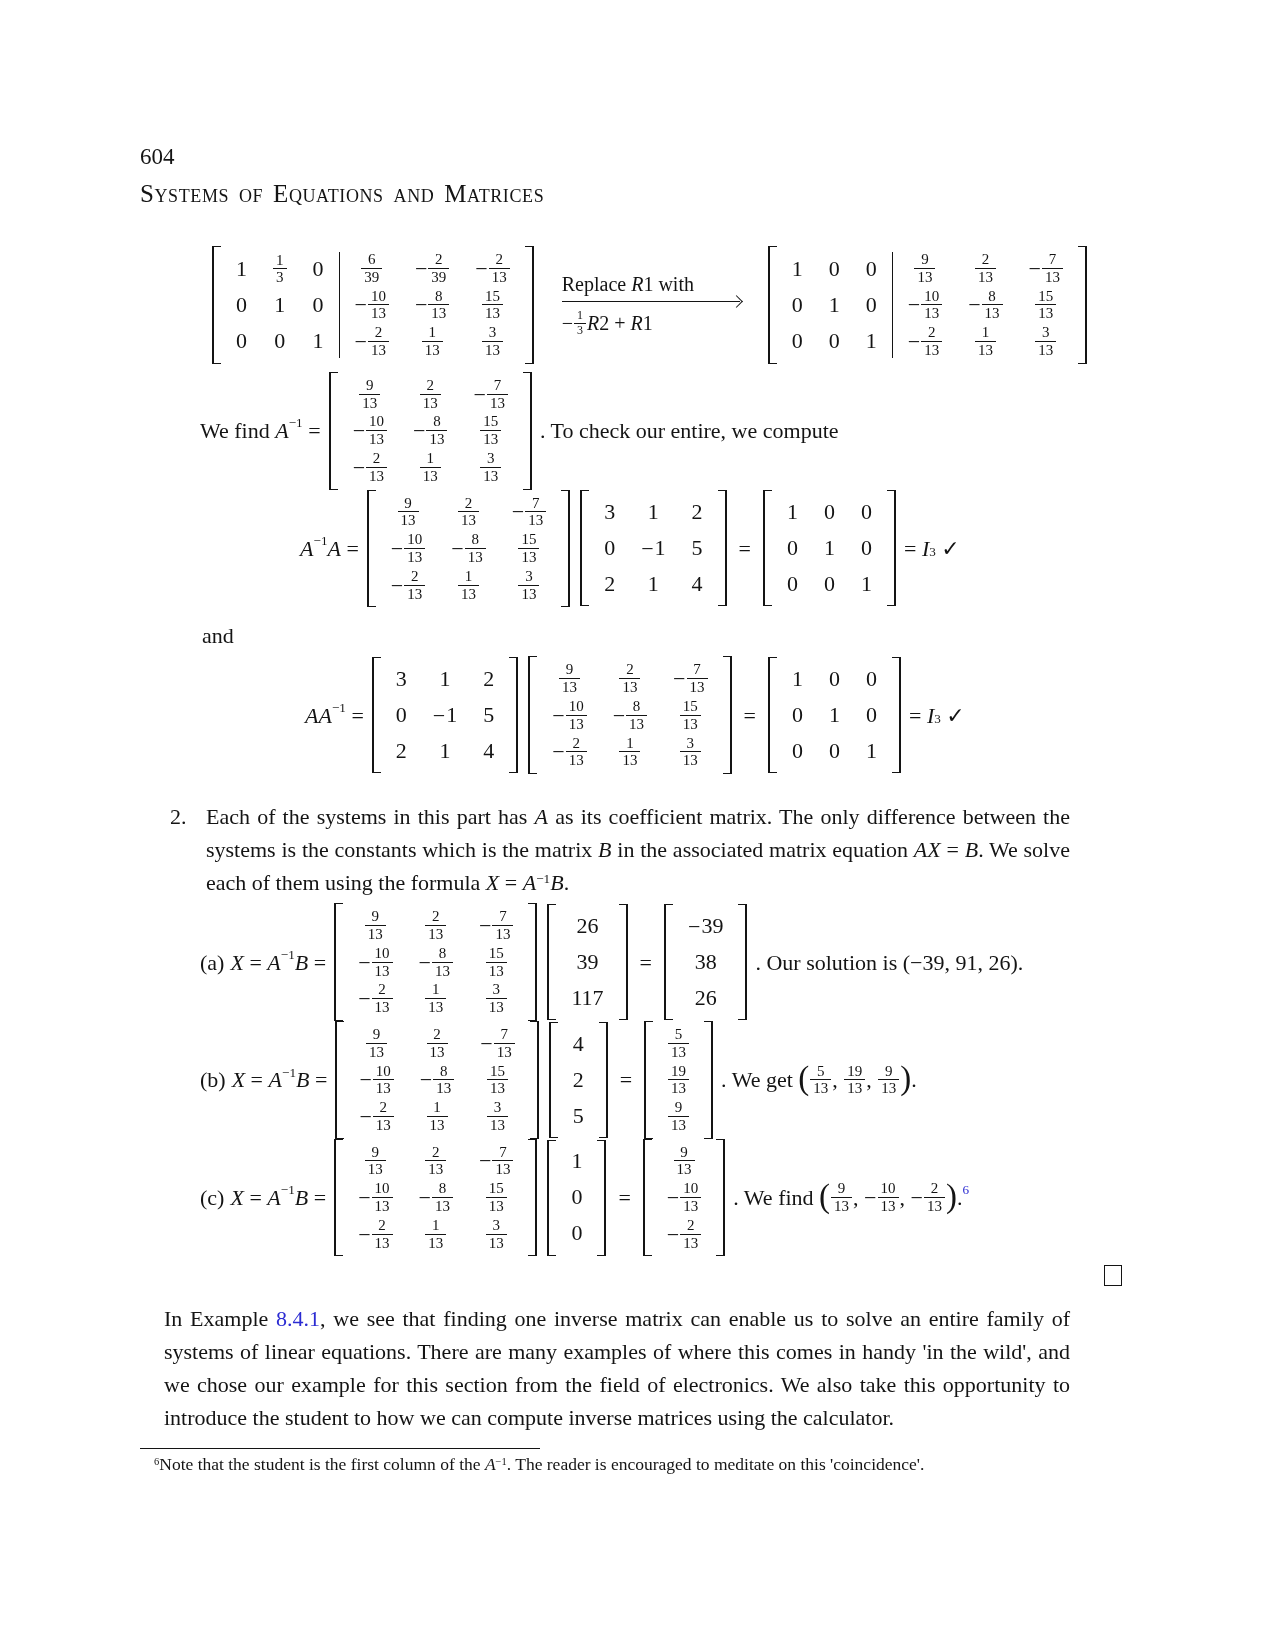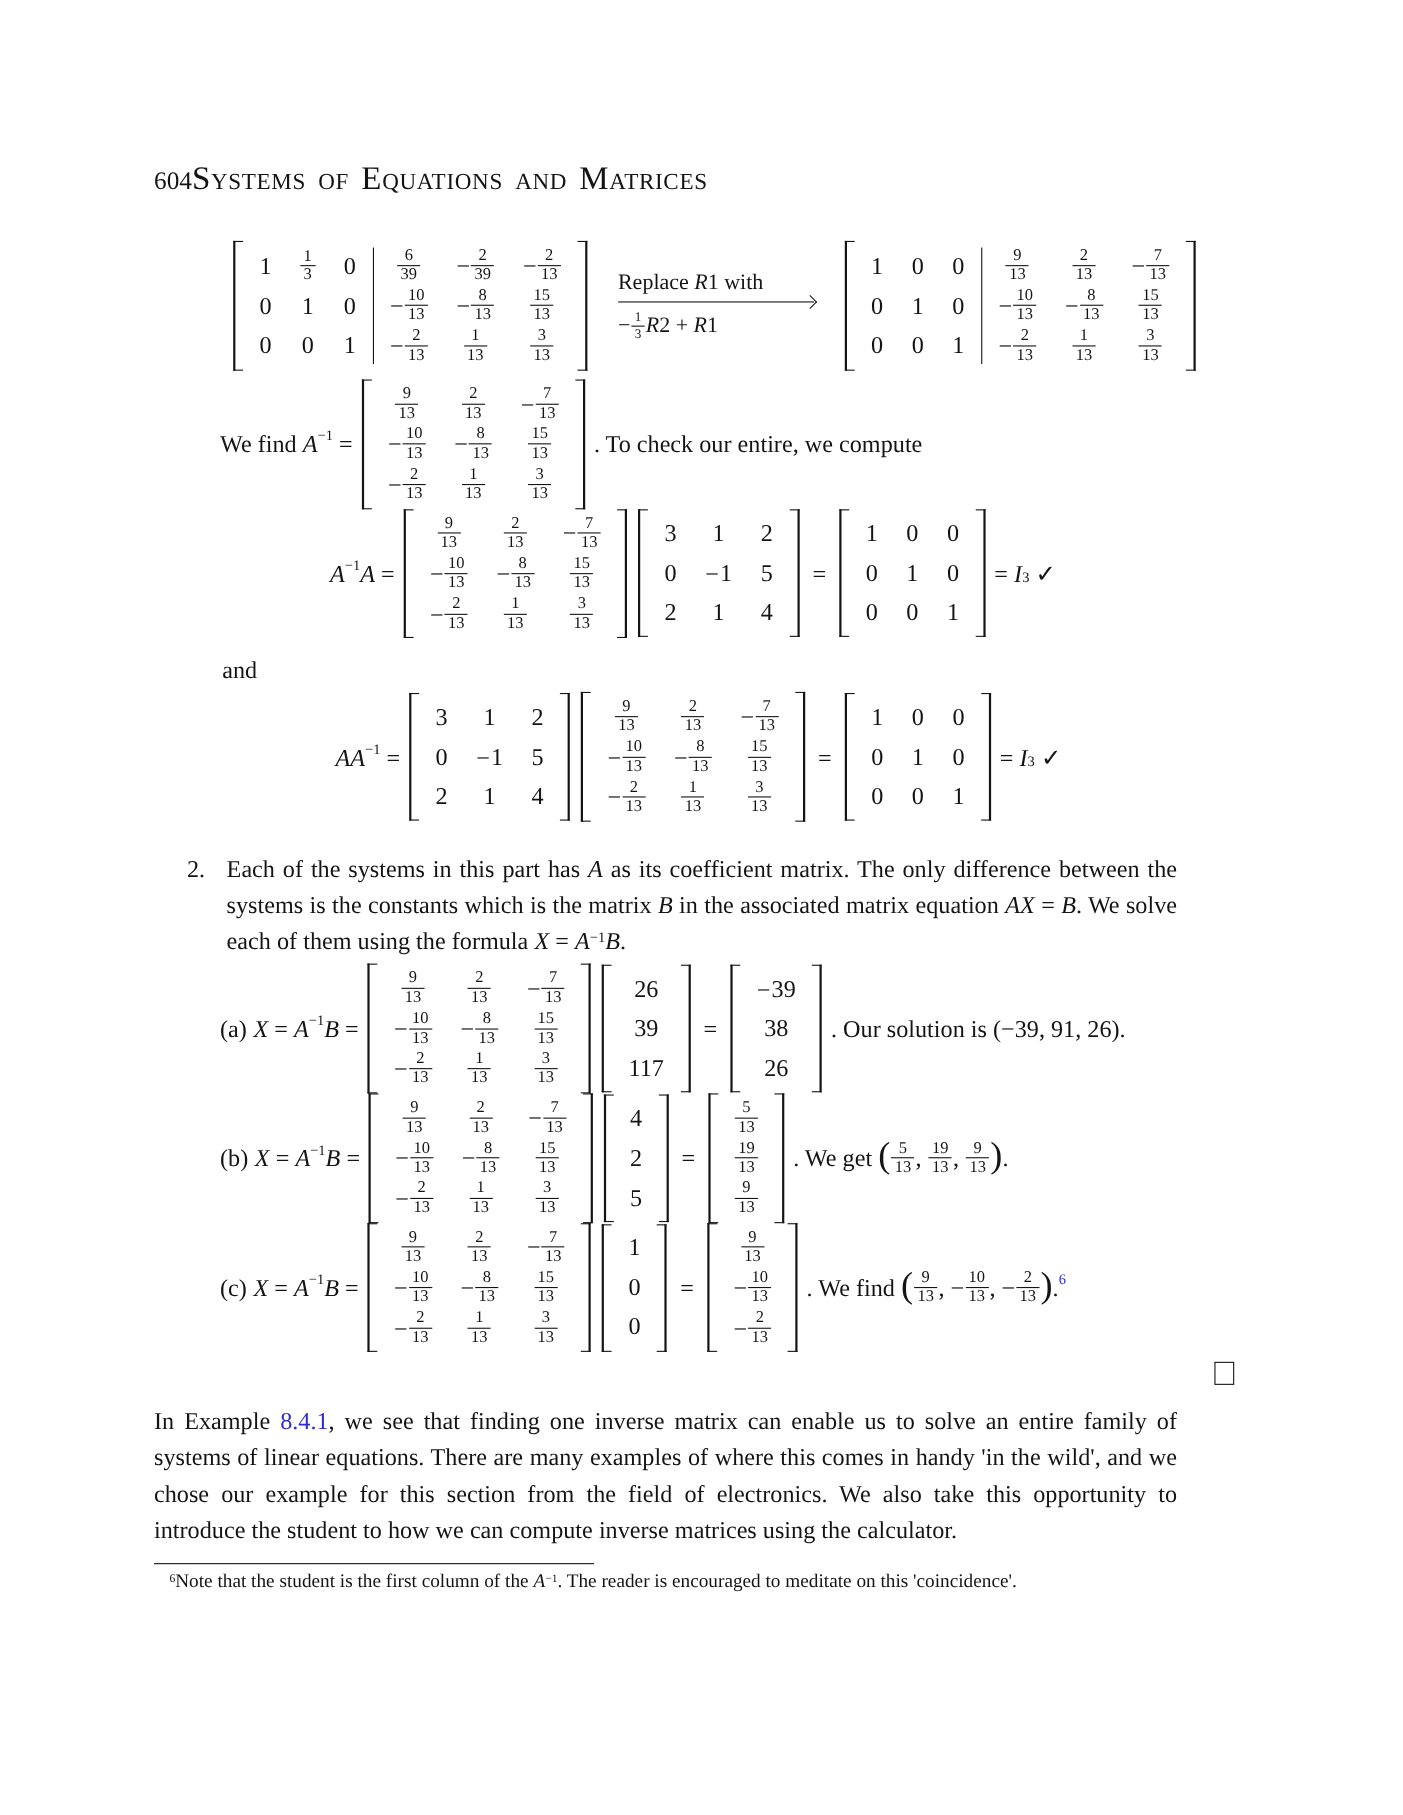--- a/index.html
+++ b/index.html
@@ -1,23 +1,23 @@
 <!DOCTYPE html>
 <html style="--link: #2b2bd2;"><head>
 <meta charset="utf-8">
 <style>
   html,body{margin:0;padding:0;background:#ffffff;}
   .page{position:relative;width:1275px;height:1650px;background:#ffffff;color:#141414;
         font-family:"Liberation Serif","DejaVu Serif",serif;font-size:22px;line-height:1.5;overflow:hidden;}
   .content{position:absolute;left:140px;top:140px;width:930px;}
 
   
-  .hdr{display:flex;justify-content:flex-start;align-items:baseline;}
+  .hdr{display:flex;justify-content:space-between;align-items:baseline;flex-direction:column;}
   .pagenum{font-size:23px;}
-  .runhead{font-variant-caps:small-caps;font-size:30px;letter-spacing:0.6px;word-spacing:3px;}
+  .runhead{font-variant-caps:small-caps;font-size:25px;letter-spacing:0.6px;word-spacing:3px;}
 
   
   .eqline{display:flex;align-items:center;gap:6px;}
   .seg{display:inline-flex;align-items:center;white-space:pre;}
   .it{font-style:italic;}
   .sp{font-size:0.6em;position:relative;top:-0.55em;line-height:0;}
   .sb{font-size:0.6em;position:relative;top:0.3em;line-height:0;}
   .lnk{color:var(--link,#2b2bd2);}
   .meq{margin:0 4px;}
   .bigp{font-size:1.5em;line-height:0.9;position:relative;top:-1px;}
@@ -56,21 +56,21 @@
   .itemrow{display:flex;gap:10px;margin-top:26px;margin-left:30px;}
   .inum{flex:none;width:26px;}
   .ibody{flex:1;}
   .just{text-align:justify;}
   .partrow{display:flex;align-items:center;gap:6px;margin-left:60px;}
   .pa{margin-top:4px;}
 
   .qedrow{text-align:right;margin-right:-52px;margin-top:6px;height:24px;}
   .qed{display:inline-block;width:16px;height:19px;border:1.5px solid #141414;}
 
-  .para{margin-top:16px;}
+  .para{margin-top:16px;margin-left:24px;}
   .fnrule{width:400px;border-top:1.6px solid #141414;margin-top:14px;}
   .fnote{font-size:17.5px;margin-top:4px;padding-left:14px;line-height:1.35;}
 </style>
 </head>
 <body>
 
 <div class="page">
   <div class="content">
 
     <div class="hdr">

